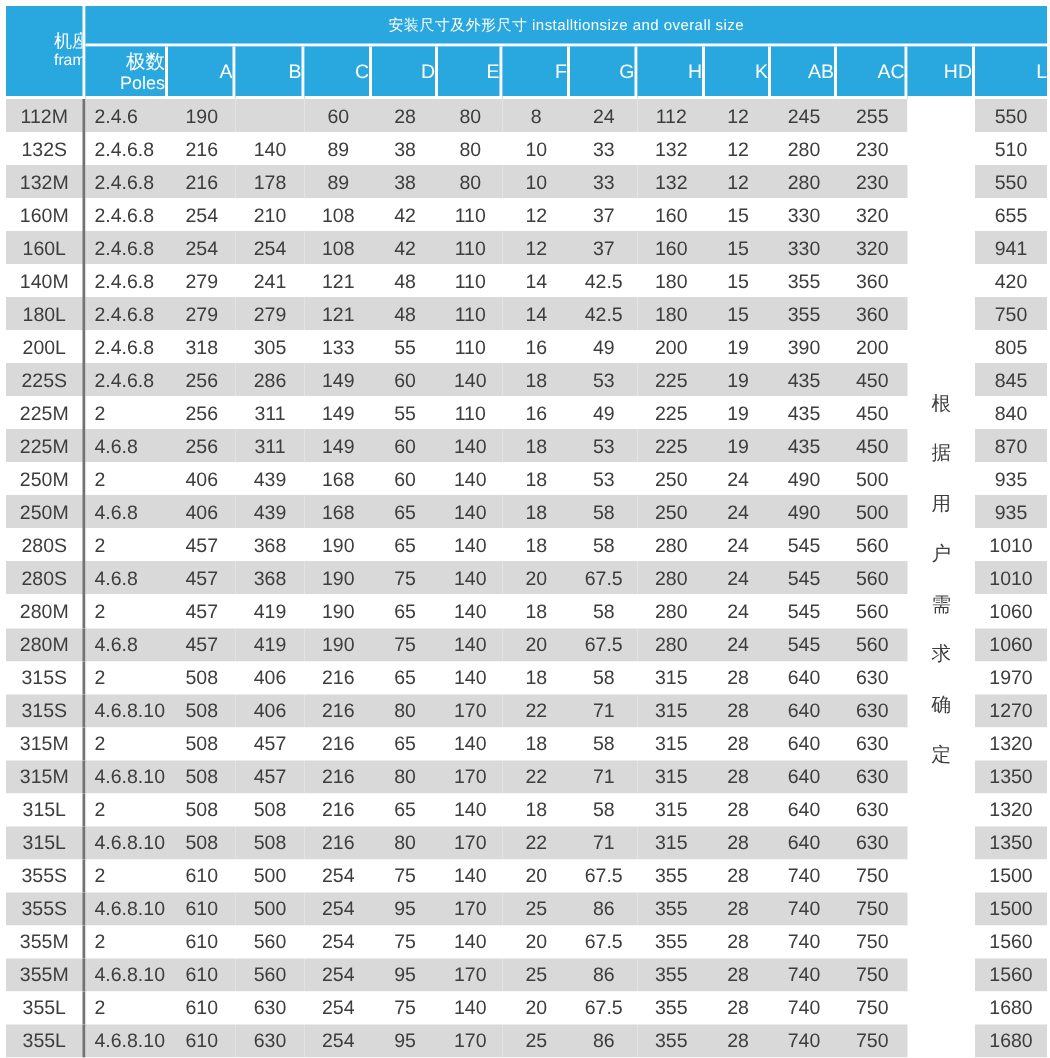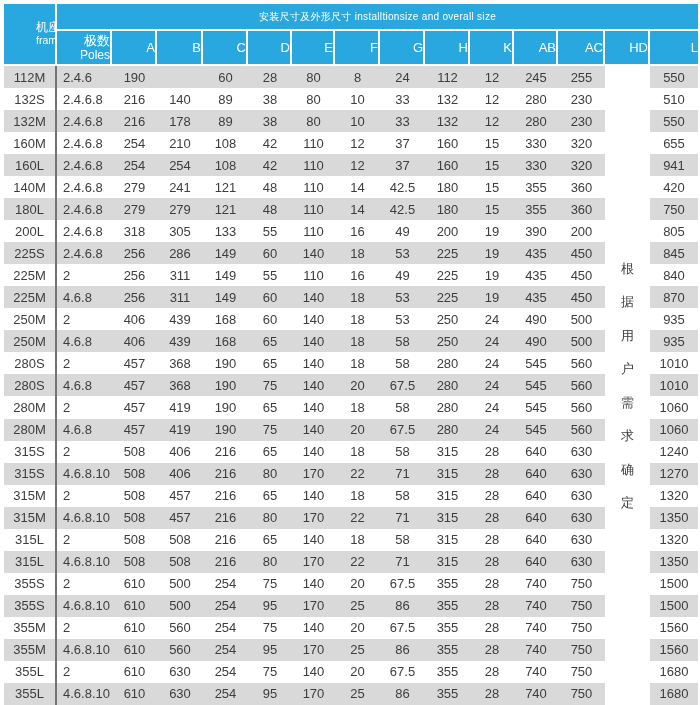--- a/index.html
+++ b/index.html
@@ -381,21 +381,21 @@
           <td>406</td>
           <td>216</td>
           <td>65</td>
           <td>140</td>
           <td>18</td>
           <td>58</td>
           <td>315</td>
           <td>28</td>
           <td>640</td>
           <td>630</td>
-          <td class="l-td">1240</td>
+          <td class="l-td">1970</td>
   </tr>
         <tr class="gray">
     <td class="frame-td">315S</td>
     <td class="poles-td">4.6.8.10</td>
     <td>508</td>
           <td>406</td>
           <td>216</td>
           <td>80</td>
           <td>170</td>
           <td>22</td>

